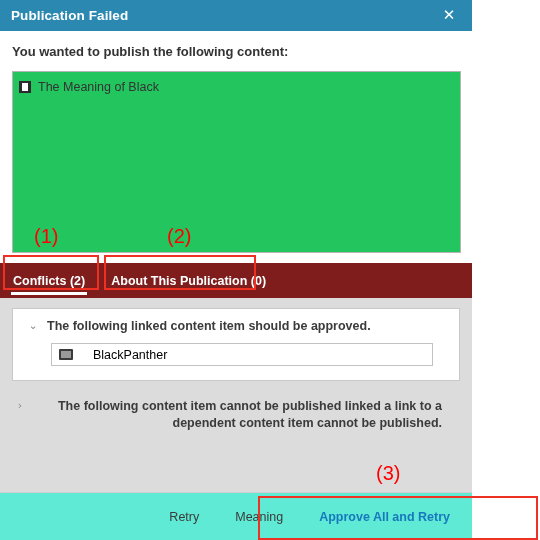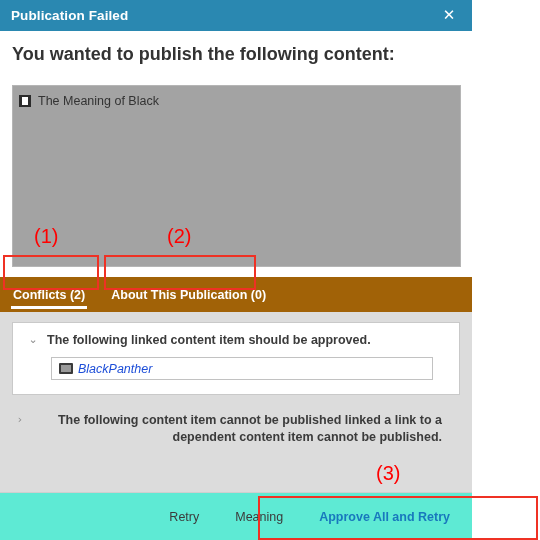--- a/index.html
+++ b/index.html
@@ -57,30 +57,30 @@
     font-family: "DejaVu Sans", sans-serif;
   }
 
   
   .upper {
     background: #ffffff;
     flex: 0 0 auto;
     padding: 0;
   }
   .prompt {
-    font-size: 18px;
+    font-size: 13px;
     color: #333333;
     font-weight: bold;
     padding: 13px 0 8px 12px;
   }
   .content-box {
-    margin: 12px 11px 0 12px;
+    margin: 4px 11px 0 12px;
     height: 182px;
     border: 1px solid #b5b5b5;
-    background: #a3a3a3;
+    background: #22c55e;
     box-sizing: border-box;
     overflow: hidden;
   }
   .content-row {
     display: flex;
     align-items: center;
     height: 22px;
     padding-left: 6px;
     margin-top: 4px;
   }
@@ -123,21 +123,21 @@
     left: 2px;
     top: 2px;
     right: 2px;
     bottom: 2px;
     background: #9a9a9a;
   }
 
   
   .tabbar {
     position: relative;
-    background: #a16207;
+    background: #7f1d1d;
     height: 35px;
     display: flex;
     align-items: stretch;
     flex: 0 0 auto;
     margin-top: 10px;
   }
   .tab {
     display: flex;
     align-items: center;
     position: relative;
@@ -202,23 +202,22 @@
     height: 23px;
     border: 1px solid #c2c2c2;
     background: #ffffff;
     display: flex;
     align-items: center;
     padding-left: 7px;
     box-sizing: border-box;
   }
   .linked-item-label {
     font-size: 12.5px;
-    color: #1d4ed8;
-    margin-left: 5px;
-    font-style: italic;
+    color: #000000;
+    margin-left: 20px;
   }
 
   .conflict-row2 {
     display: flex;
     align-items: flex-start;
     padding: 17px 30px 0 14px;
   }
   .conflict-row2 .conflict-title {
     font-weight: bold;
     line-height: 17px;

